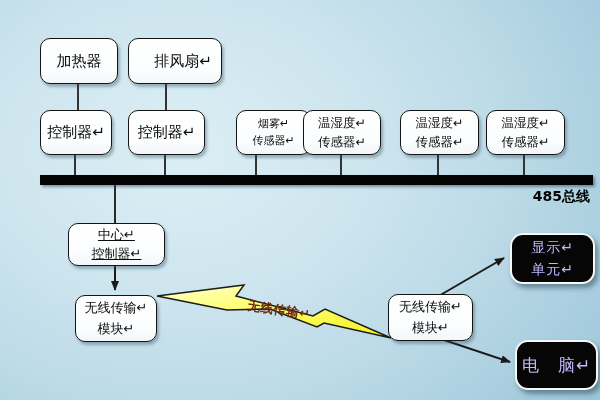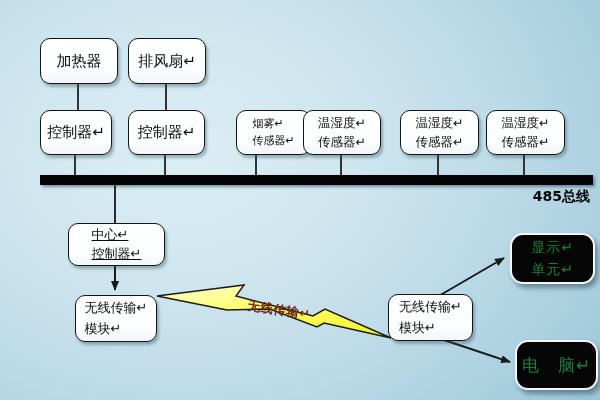--- a/index.html
+++ b/index.html
@@ -14,25 +14,25 @@
   }
   .layer{position:absolute;left:0;top:0;width:600px;height:400px;}
   svg.layer{z-index:1;}
   .nd{
     position:absolute;z-index:2;
     background:linear-gradient(180deg,#ffffff 0%,#fbfdfe 70%,#f3f7f9 100%);
     border:1.6px solid #141414;
     border-radius:10px;
     box-shadow:2px 3px 3px rgba(45,75,92,.38);
     display:flex;align-items:center;justify-content:center;
-    color:#0a0a0a;
+    text-align:center;color:#0a0a0a;
     white-space:pre-line;line-height:1.5;
   }
   .nd.dark{
-    background:#060606;color:#15803d;
+    background:#060606;color:#c4b5fd;
     border:2px solid #f7f7f7;border-radius:13px;
     box-shadow:3px 4px 5px rgba(55,85,102,.6);
     line-height:1.55;letter-spacing:1px;
   }
   .bus{
     position:absolute;z-index:2;
     left:40px;top:175px;width:553px;height:10px;
     background:#040404;
     box-shadow:2px 2px 3px rgba(40,65,80,.5);
   }
@@ -85,21 +85,21 @@
     <line x1="432" y1="336" x2="510" y2="362" stroke="#1a1a1a" stroke-width="2" marker-end="url(#ah)"></line>
 
     <polygon points="157,296 244,285 236,296 313,316 325,309 391,338 324,323 317,327 270,309 227,310 207,306" fill="url(#boltGrad)" stroke="#1c1c1c" stroke-width="1.5" stroke-linejoin="miter"></polygon>
   </svg>
 
   <div class="bus"></div>
   <div class="bus-label">485总线</div>
 
   <div class="nd" style="left:40px;top:38px;width:76px;height:44px;font-size:15px;">加热器</div>
 
-  <div class="nd" style="left:128px;top:38px;width:76px;height:44px;font-size:15px;">排风扇↵</div>
+  <div class="nd" style="left:128px;top:38px;width:76px;height:44px;font-size:15px;padding-left:16px;">排风扇↵</div>
 
   <div class="nd" style="left:40px;top:110px;width:70px;height:43px;font-size:15px;">控制器↵</div>
 
   <div class="nd" style="left:128px;top:110px;width:75px;height:43px;font-size:15px;">控制器↵</div>
 
   <div class="nd" style="left:220px;top:110px;width:73px;height:43px;font-size:11px;margin-left:16px;">烟雾↵
 传感器↵</div>
 
   <div class="nd" style="left:303px;top:110px;width:76px;height:43px;font-size:12.5px;">温湿度↵
 传感器↵</div>

